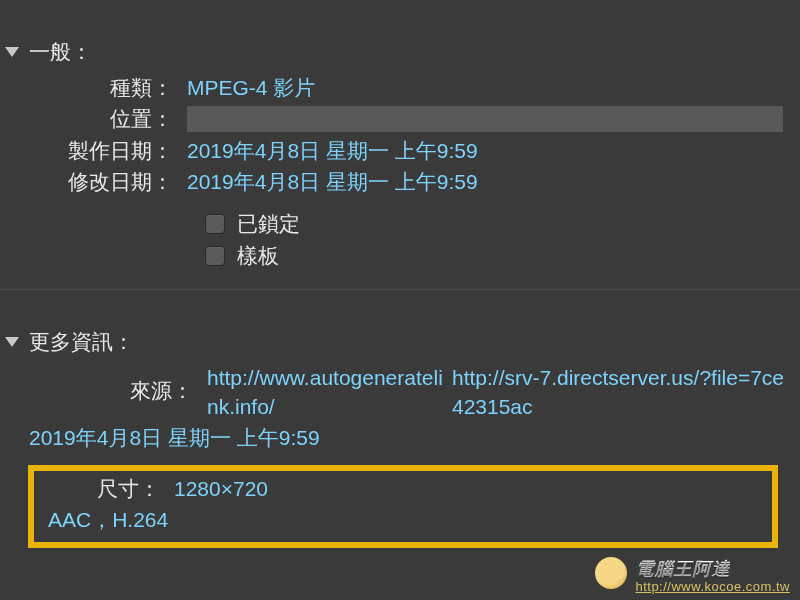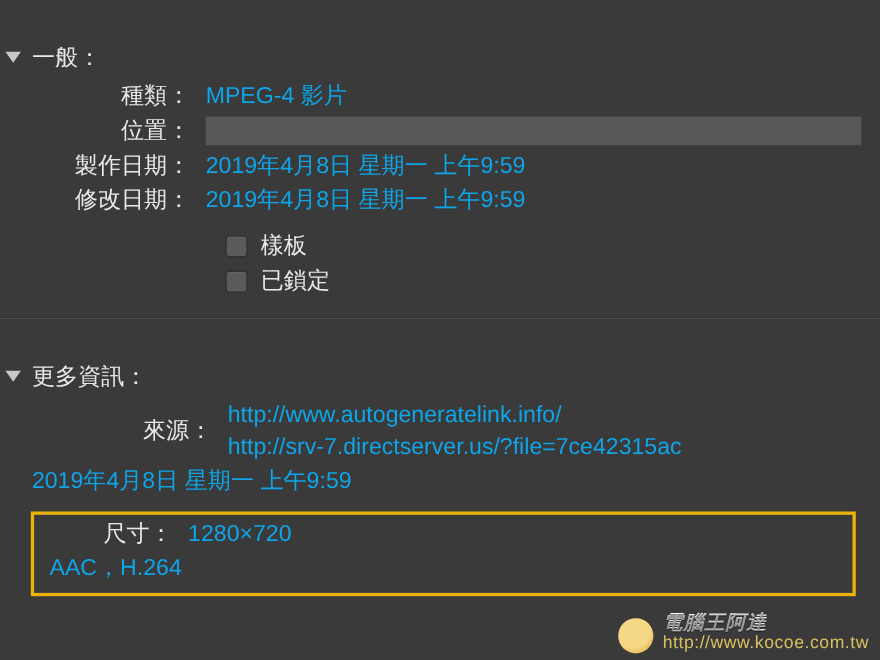--- a/index.html
+++ b/index.html
@@ -38,27 +38,27 @@
   }
   .label {
     width: 158px;
     text-align: right;
     flex-shrink: 0;
     color: #e8e8e8;
   }
   .indent-more .label { width: 178px; font-family: Liberation Serif, serif; }
   .value {
     padding-left: 14px;
-    color: #0ea5e9;
+    color: #7dd3fc;
     flex: 1;
     word-break: break-all;
   }
   .value-multiline {
     display: flex;
-    flex-direction: column;
+    flex-direction: row;
   }
   .location-blank {
     background: #585858;
     height: 26px;
     flex: 1;
     margin-left: 14px;
     margin-right: 2px;
   }
   .checkbox-row {
     display: flex;
@@ -76,31 +76,31 @@
     margin-right: 12px;
     flex-shrink: 0;
   }
   .divider {
     height: 1px;
     background: #000;
     border-bottom: 1px solid #4a4a4a;
     margin: 8px 0 0 0;
   }
   .highlight-box {
-    border: 3px solid #eab308;
+    border: 6px solid #eab308;
     margin: 3px 22px 0 28px;
     padding: 2px 0 6px 0;
   }
   .highlight-box .row .label { width: 126px; }
   .watermark {
     position: absolute;
     bottom: 6px;
     right: 10px;
     display: flex;
-    align-items: flex-end;
+    align-items: flex-start;
     gap: 8px;
     color: #dcdcdc;
     font-size: 18px;
     pointer-events: none;
   }
   .watermark .face {
     width: 32px; height: 32px;
     border-radius: 50%;
     background: radial-gradient(circle at 40% 35%, #ffe08a 55%, #d9a82e 100%);
     position: relative;
@@ -110,25 +110,26 @@
     font-weight: 600;
     font-style: italic;
     background: linear-gradient(#fff, #d0d0d0);
     -webkit-background-clip: text;
     background-clip: text;
     color: transparent;
     text-shadow: 0 1px 0 rgba(0,0,0,.35);
     letter-spacing: 1px;
   }
   .watermark .sub {
-    font-size: 16px;
+    font-size: 13px;
     color: #d8c060;
     display: block;
     margin-top: -2px;
     letter-spacing: .5px;
+    text-decoration: underline;
   }
 </style>
 </head>
 <body>
 
 <div class="section-header">
   <span class="disclosure"></span>
   <span>一般：</span>
 </div>
 <div class="rows">
@@ -144,25 +145,25 @@
     <span class="label">製作日期：</span>
     <span class="value">2019年4月8日 星期一 上午9:59</span>
   </div>
   <div class="row">
     <span class="label">修改日期：</span>
     <span class="value">2019年4月8日 星期一 上午9:59</span>
   </div>
   <div style="height:10px"></div>
   <div class="checkbox-row">
     <span class="checkbox"></span>
-    <span>樣板</span>
+    <span>已鎖定</span>
   </div>
   <div class="checkbox-row">
     <span class="checkbox"></span>
-    <span>已鎖定</span>
+    <span>樣板</span>
   </div>
 </div>
 
 <div class="divider"></div>
 
 <div class="section-header">
   <span class="disclosure"></span>
   <span>更多資訊：</span>
 </div>
 <div class="rows indent-more">

